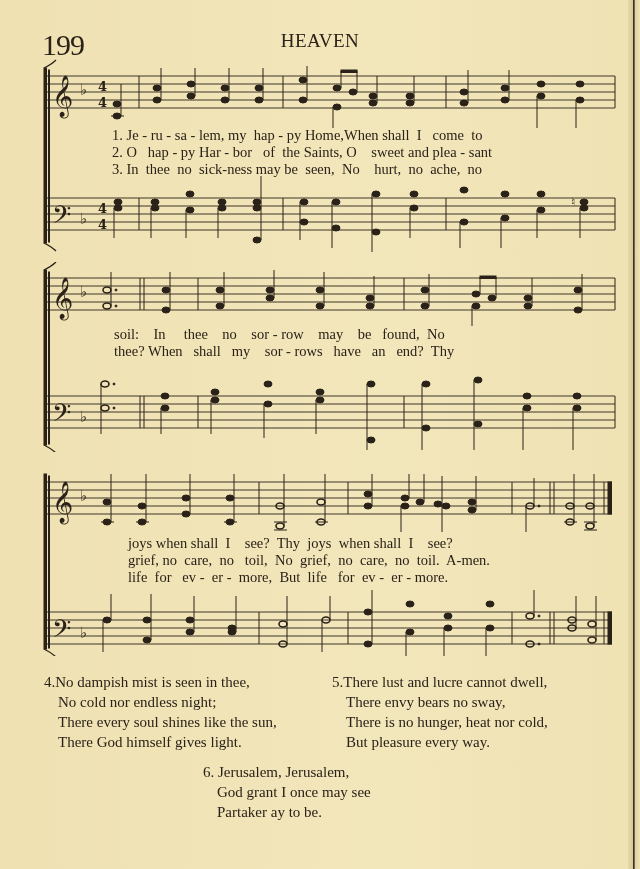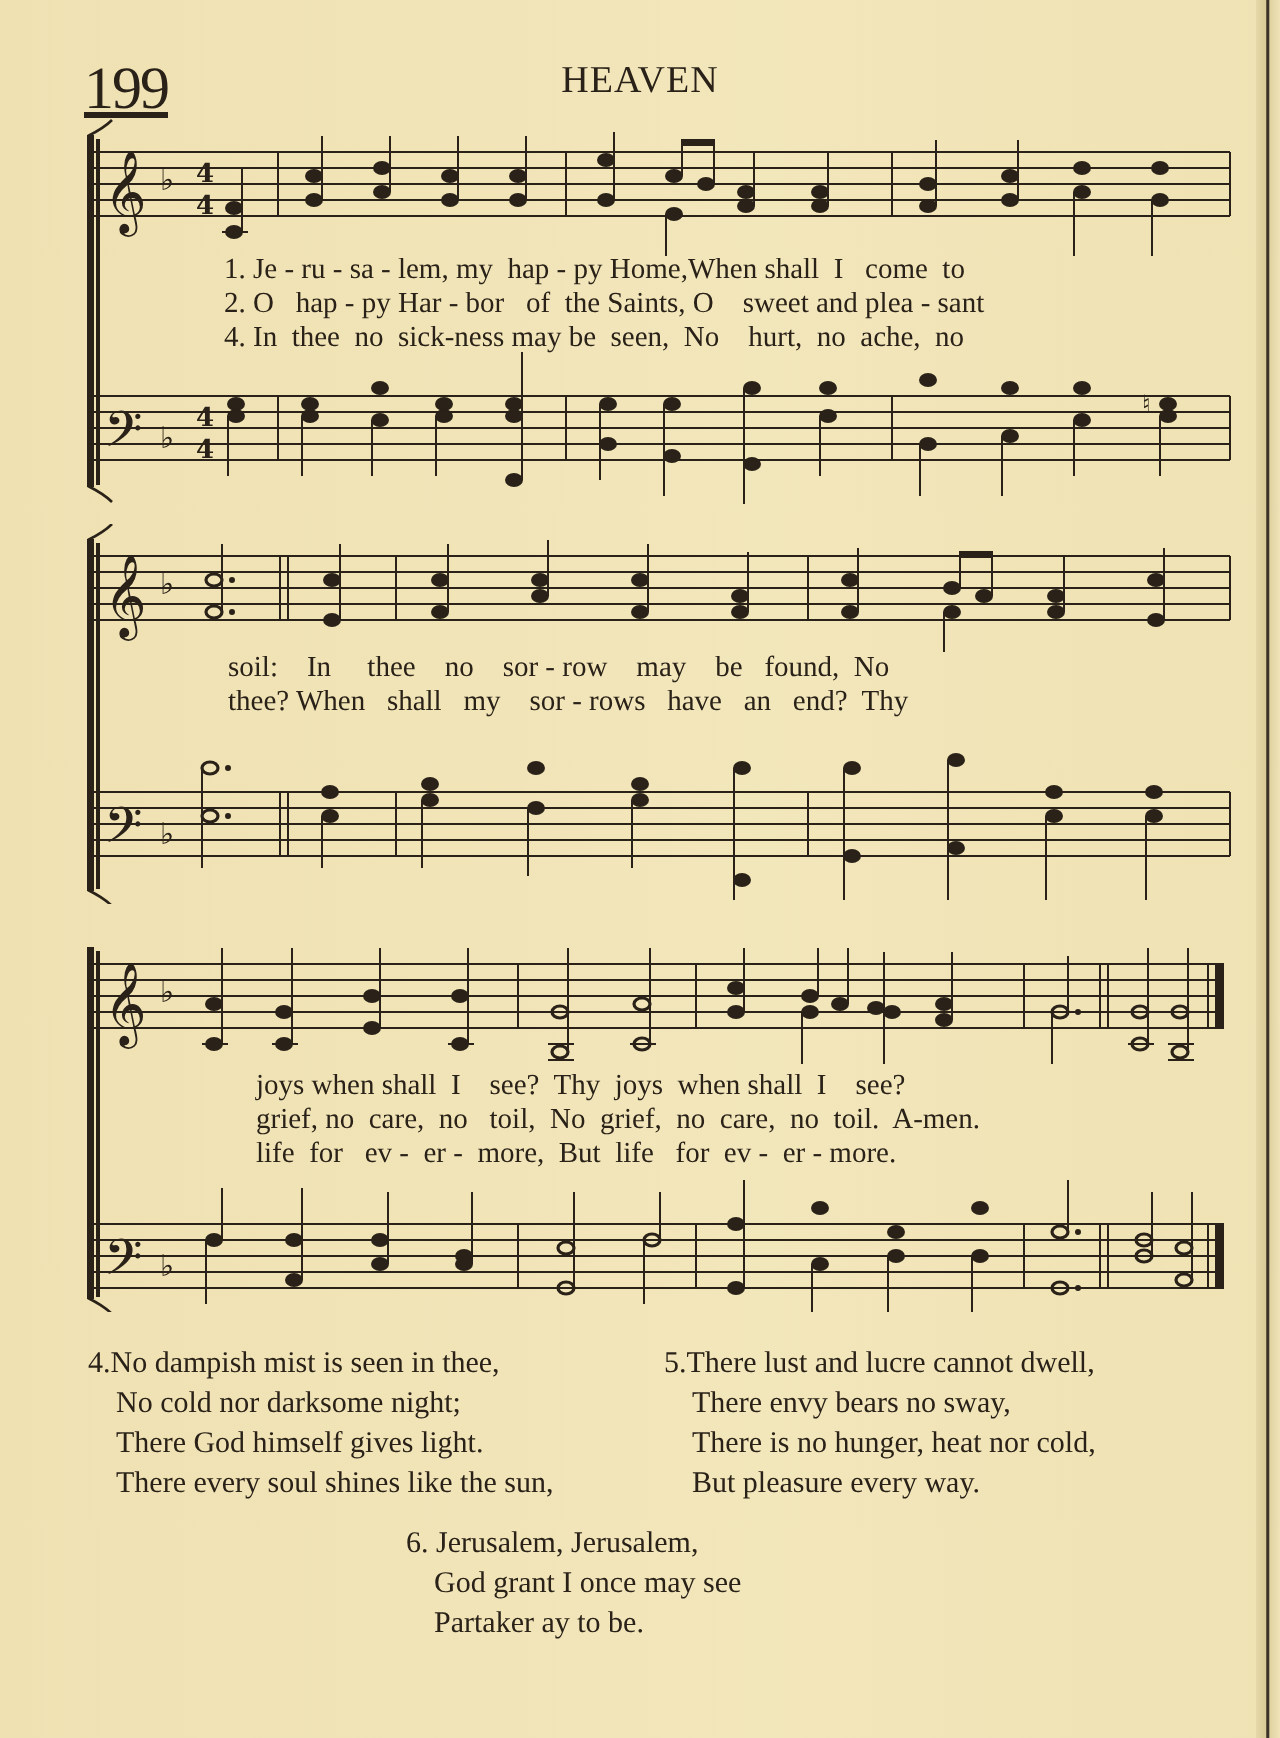--- a/index.html
+++ b/index.html
@@ -13,21 +13,21 @@
   .page {
     position: absolute; left: 0; top: 0; width: 640px; height: 869px;
     background: linear-gradient(90deg, #efe1b2 0%, #f2e6bb 60%, #efe2b3 100%);
   }
   .gutter {
     position: absolute; top: 0; right: 0; width: 12px; height: 869px;
     background: linear-gradient(90deg, #e6d8a8 0%, #d9ca98 40%, #3a3226 45%, #3a3226 52%, #e0d2a2 58%, #efe3b8 100%);
   }
   .hymn-number {
     position: absolute; left: 42px; top: 28px;
-    font-size: 30px; letter-spacing: -1px; color: #2a2218; text-decoration: underline;
+    font-size: 30px; letter-spacing: -1px; color: #2a2218;
   }
   .hymn-title {
     position: absolute; left: 0; width: 640px; top: 30px;
     text-align: center; font-size: 19px; letter-spacing: 0.5px;
   }
   svg.system { position: absolute; left: 0; }
   .lyrics {
     position: absolute; left: 90px; width: 520px;
     font-size: 14.5px; line-height: 17px; margin-left: 20px;
   }
@@ -177,21 +177,21 @@
       <ellipse cx="584" cy="144" rx="4" ry="3"></ellipse>
         <ellipse cx="584" cy="150" rx="4" ry="3"></ellipse>
         <line x1="580" x2="580" y1="150" y2="180"></line>
     </g>
     <text x="571" y="148" font-size="12" font-family="DejaVu Sans, sans-serif" fill="#2a2218">♮</text>
   </svg>
 
   <div class="lyrics" style="top:127px; left:92px;">
     <span class="lyric-line">1. Je - ru - sa - lem, my  hap - py Home,When shall  I   come  to</span>
     <span class="lyric-line">2. O   hap - py Har - bor   of  the Saints, O    sweet and plea - sant</span>
-    <span class="lyric-line">4. In  thee  no  sick-ness may be  seen,  No    hurt,  no  ache,  no</span>
+    <span class="lyric-line">3. In  thee  no  sick-ness may be  seen,  No    hurt,  no  ache,  no</span>
   </div>
 
   <svg class="system" style="top:262px" width="640" height="190" viewBox="0 0 640 190">
     <g stroke="#2a2218" fill="#2a2218">
       <rect x="44" y="8" width="2.5" height="175"></rect>
         <rect x="48.5" y="10" width="1" height="172"></rect>
       <path d="M44 8 Q52 4 56 0" fill="none" stroke-width="1.3"></path>
       <path d="M44 183 Q52 187 56 191" fill="none" stroke-width="1.3"></path>
       <g stroke-width="0.9">
           <line x1="46" x2="615" y1="16" y2="16"></line>
@@ -442,23 +442,23 @@
   </svg>
 
   <div class="lyrics" style="top:535px; left:108px;">
     <span class="lyric-line">joys when shall  I    see?  Thy  joys  when shall  I    see?</span>
     <span class="lyric-line">grief, no  care,  no   toil,  No  grief,  no  care,  no  toil.  A-men.</span>
     <span class="lyric-line">life  for   ev -  er -  more,  But  life   for  ev -  er - more.</span>
   </div>
 
   <div class="verse-block" style="left:44px; top:672px;">
     <span class="vl">4.No dampish mist is seen in thee,</span>
-    <span class="vl indent">No cold nor darksome night;</span>
+    <span class="vl indent">No cold nor endless night;</span>
+    <span class="vl indent">There every soul shines like the sun,</span>
     <span class="vl indent">There God himself gives light.</span>
-    <span class="vl indent">There every soul shines like the sun,</span>
   </div>
 
   <div class="verse-block" style="left:332px; top:672px;">
     <span class="vl">5.There lust and lucre cannot dwell,</span>
     <span class="vl indent">There envy bears no sway,</span>
     <span class="vl indent">There is no hunger, heat nor cold,</span>
     <span class="vl indent">But pleasure every way.</span>
   </div>
 
   <div class="verse-block" style="left:203px; top:762px;">

